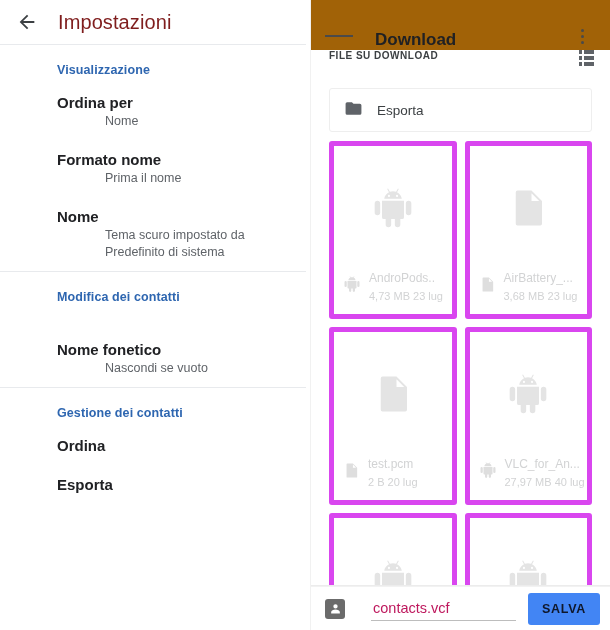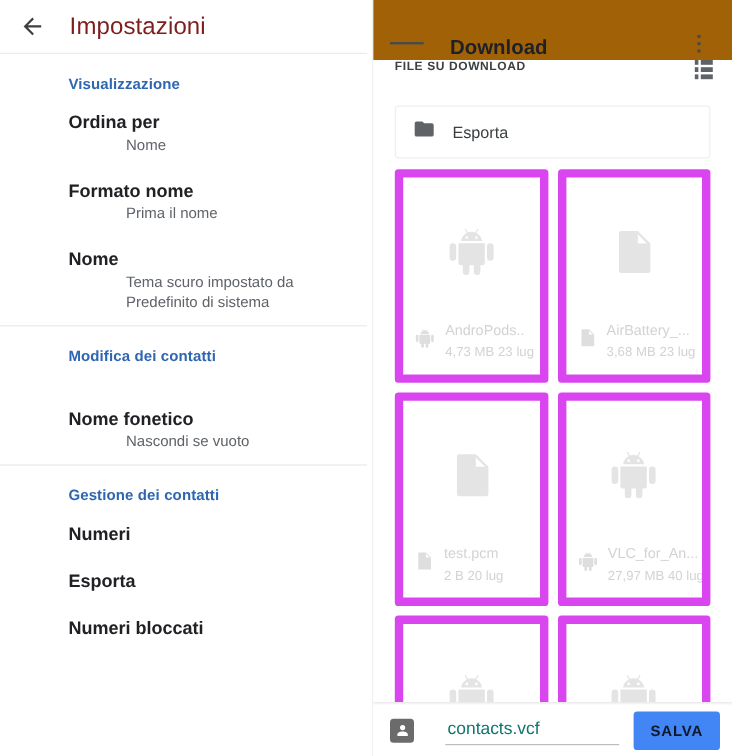--- a/index.html
+++ b/index.html
@@ -151,21 +151,21 @@
     margin-left: 14px;
   }
 
   .grid {
     padding: 9px 18px 0 18px;
     display: grid;
     grid-template-columns: 1fr 1fr;
     gap: 8px;
   }
   .file-card {
-    border: 7px solid #d946ef;
+    border: 5px solid #d946ef;
     border-radius: 3px;
     height: 178px;
     position: relative;
     background: #fff;
     cursor: pointer;
     overflow: hidden;
     padding-left: 24px;
   }
   .file-thumb {
     position: absolute;
@@ -216,21 +216,21 @@
     display: flex; align-items: center; justify-content: center;
     flex: 0 0 auto;
   }
   .filename-field {
     flex: 1;
     margin: 0 12px 0 26px;
     border: none;
     border-bottom: 1px solid #bdbdbd;
     font-family: "Liberation Sans", sans-serif;
     font-size: 14.5px;
-    color: #0f766e;
+    color: #be185d;
     padding: 3px 2px 4px 2px;
     background: transparent;
     outline: none;
     min-width: 0;
   }
   .save-btn {
     flex: 0 0 auto;
     background: #4285f4;
     color: #0f172a;
     border: none;
@@ -291,27 +291,24 @@
       </div>
       <div class="pref-item">
         <div class="pref-title">Nome fonetico</div>
         <div class="pref-sub">Nascondi se vuoto</div>
       </div>
 
       <div class="lp-divider"></div>
 
       <div class="section-head">Gestione dei contatti</div>
       <div class="pref-item">
-        <div class="pref-title">Numeri</div>
+        <div class="pref-title">Ordina</div>
       </div>
       <div class="pref-item">
         <div class="pref-title">Esporta</div>
-      </div>
-      <div class="pref-item">
-        <div class="pref-title">Numeri bloccati</div>
       </div>
 
     </div>
   </div>
 
   <div class="right-panel">
 
     <div class="rp-appbar">
       <div class="icon-btn hamburger">
         <span></span>

